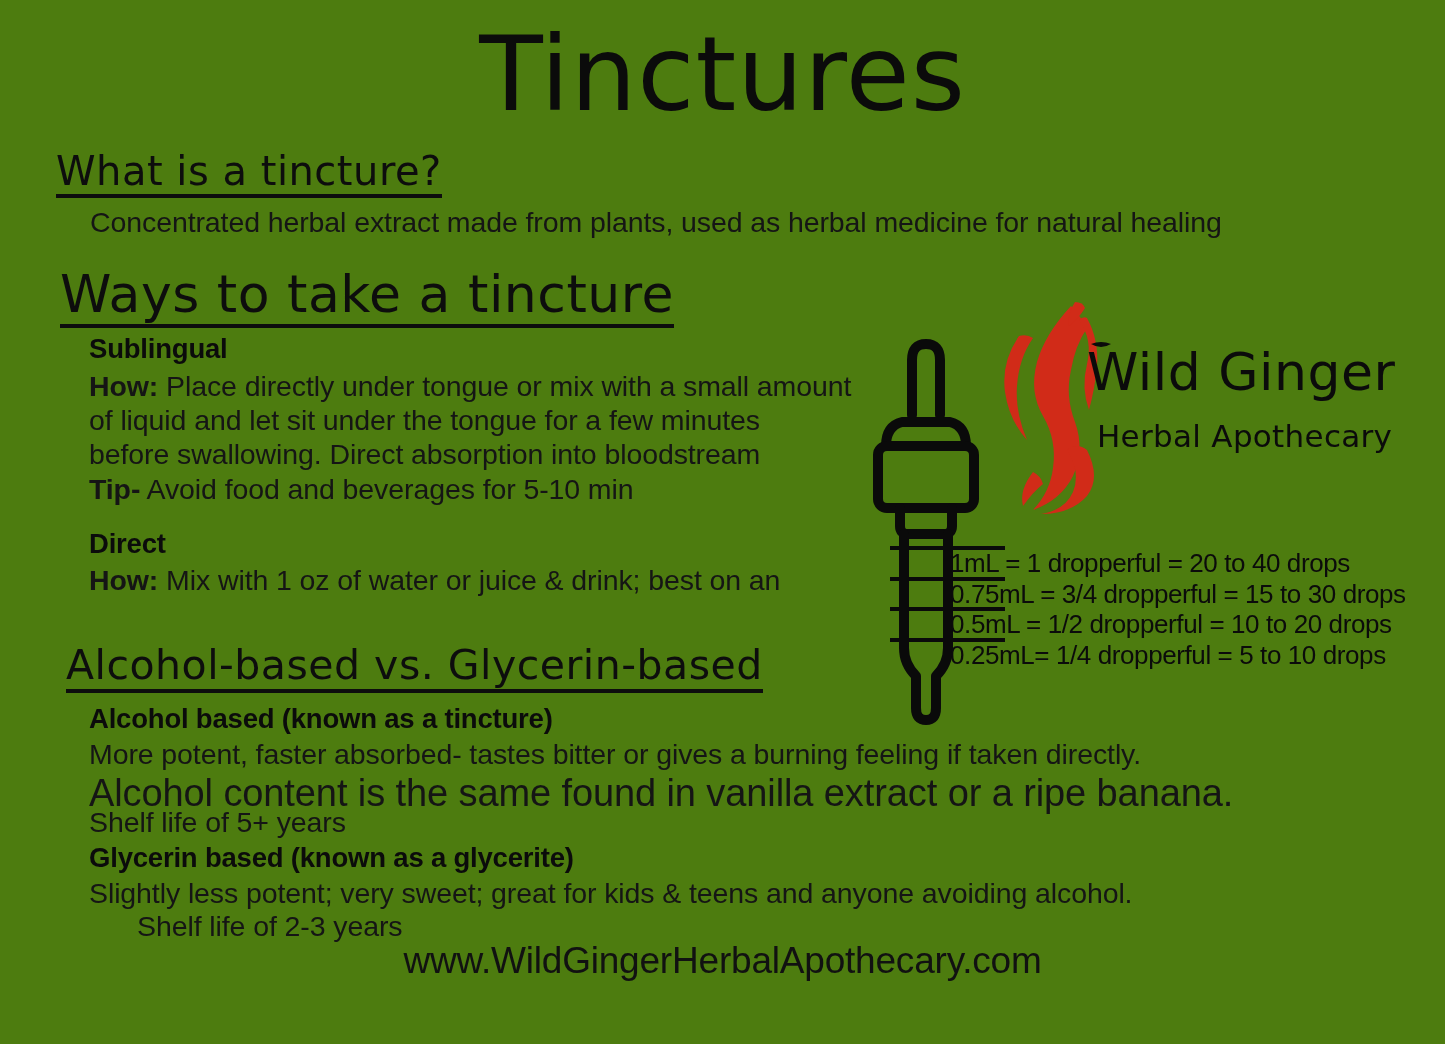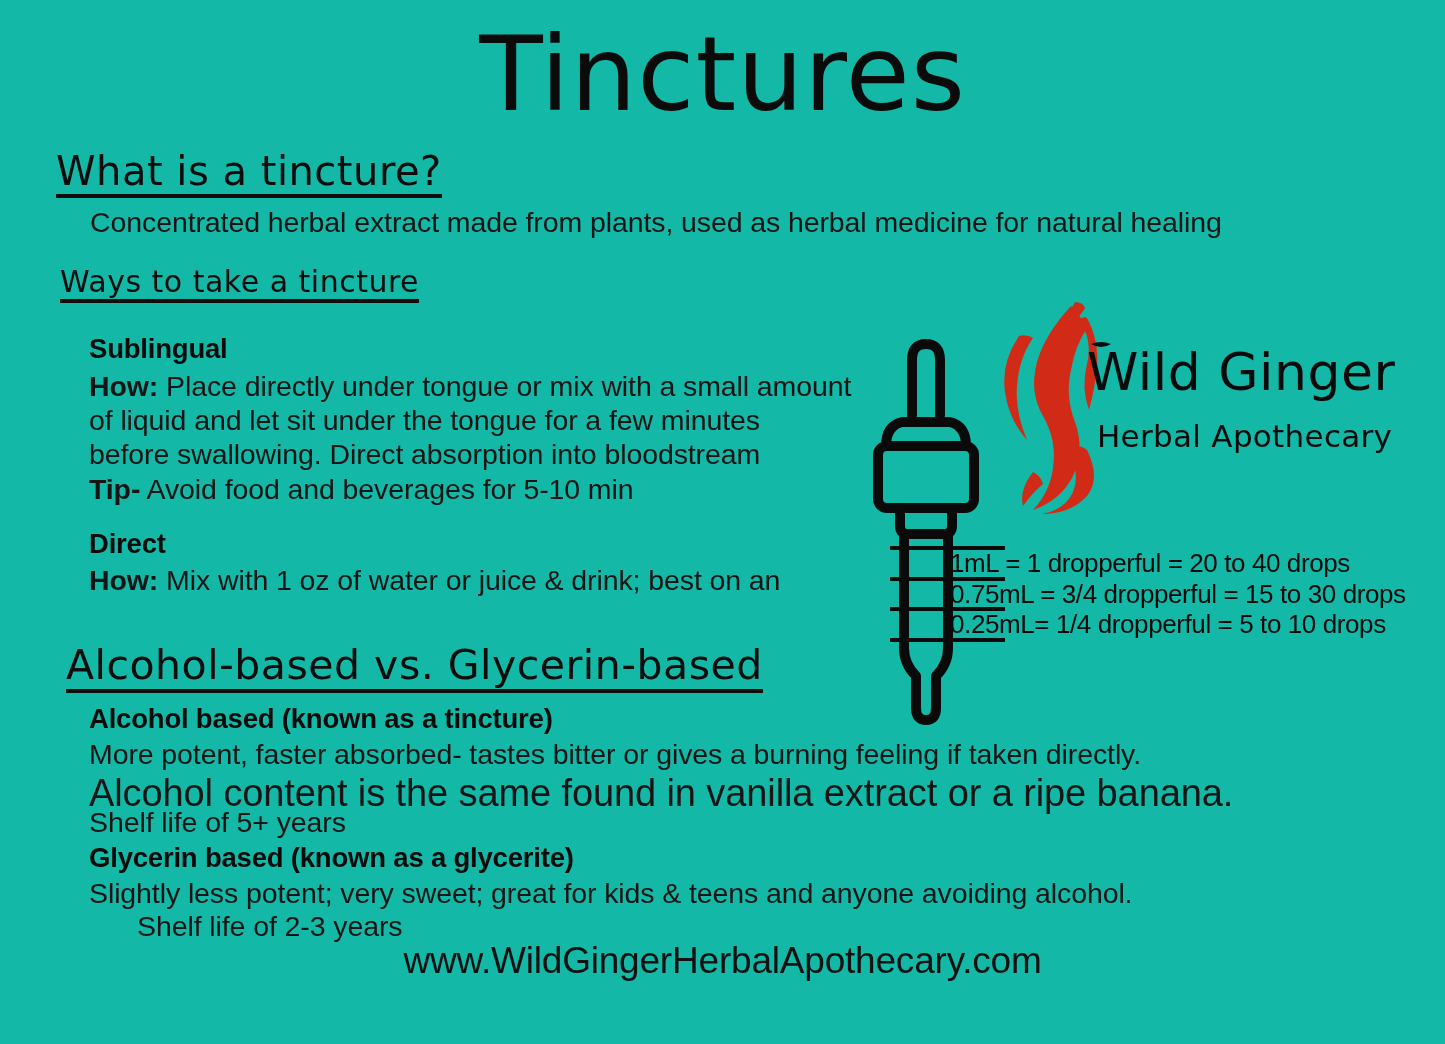--- a/index.html
+++ b/index.html
@@ -42,21 +42,21 @@
     white-space: nowrap;
     letter-spacing: 0.5px;
   }
   .sec-head .txt {
     display: inline-block;
     border-bottom: 4px solid #0d0d0d;
     padding-bottom: 0;
   }
 
   #head-what  { left: 56px;  top: 148px; font-size: 40px; }
-  #head-ways  { left: 60px;  top: 264px; font-size: 30px; }
+  #head-ways  { left: 60px;  top: 264px; font-size: 52px; }
   #head-vs    { left: 66px;  top: 641px; font-size: 41px; }
 
   
   .body-line {
     position: absolute;
     color: #151515;
     font-family: "Liberation Sans Narrow", "Liberation Sans", sans-serif;
     font-stretch: condensed;
     white-space: nowrap;
     letter-spacing: -0.1px;
@@ -186,21 +186,21 @@
     font-family: "DejaVu Sans", sans-serif;
     font-size: 31px;
     color: #0b0b0b;
     white-space: nowrap;
     letter-spacing: 0.3px;
   }
 </style>
 </head>
 <body>
 
-<div id="poster" style="background: #14b8a6;">
+<div id="poster" style="background: #4d7c0f;">
 
   <div id="title">Tinctures</div>
 
   <div class="sec-head" id="head-what">
     <span class="txt">What is a tincture?</span>
   </div>
   <div class="body-line" id="lead-def">Concentrated herbal extract made from plants, used as herbal medicine for natural healing</div>
 
   <div class="sec-head" id="head-ways">
     <span class="txt">Ways to take a tincture</span>
@@ -262,20 +262,23 @@
   </div>
 
   <div id="measure-list">
     <div class="measure-row">
       <span class="mtext">1mL = 1 dropperful = 20 to 40 drops</span>
     </div>
     <div class="measure-row">
       <span class="mtext">0.75mL = 3/4 dropperful = 15 to 30 drops</span>
     </div>
     <div class="measure-row">
+      <span class="mtext">0.5mL = 1/2 dropperful = 10 to 20 drops</span>
+    </div>
+    <div class="measure-row">
       <span class="mtext">0.25mL= 1/4 dropperful = 5 to 10 drops</span>
     </div>
   </div>
 
   <div id="logo">
     <svg id="logo-flame" width="160" height="215" viewBox="0 0 160 215" aria-hidden="true">
       <g fill="#d12b18">
 
         <path d="M96 6 Q70 34 62 62 Q54 92 68 116 Q82 140 78 168 Q75 192 58 210
                  Q86 200 98 176 Q110 150 100 122 Q90 96 96 70 Q100 46 112 28

